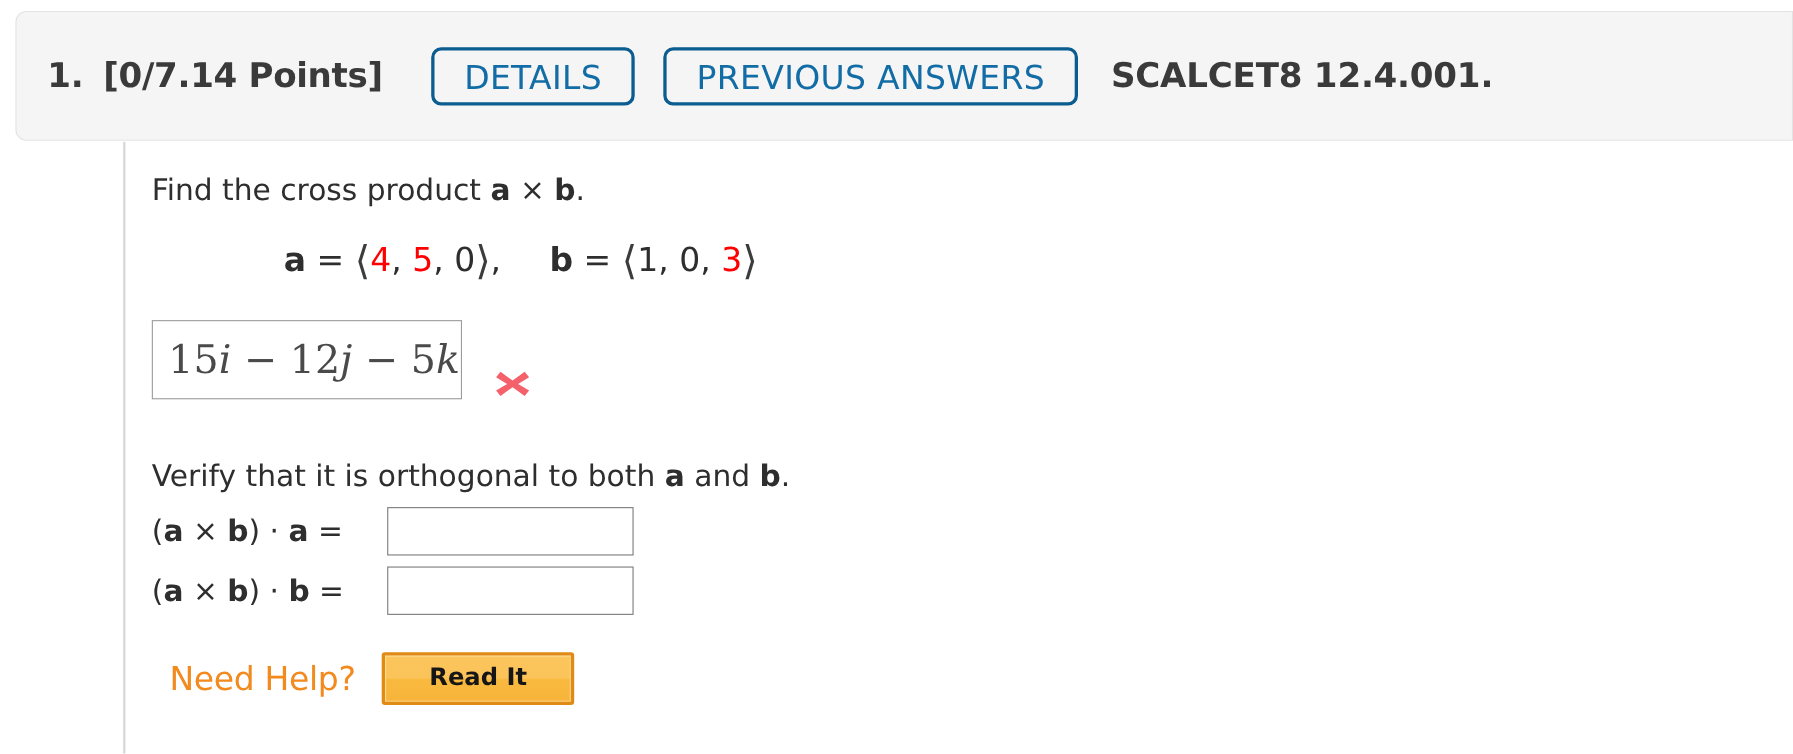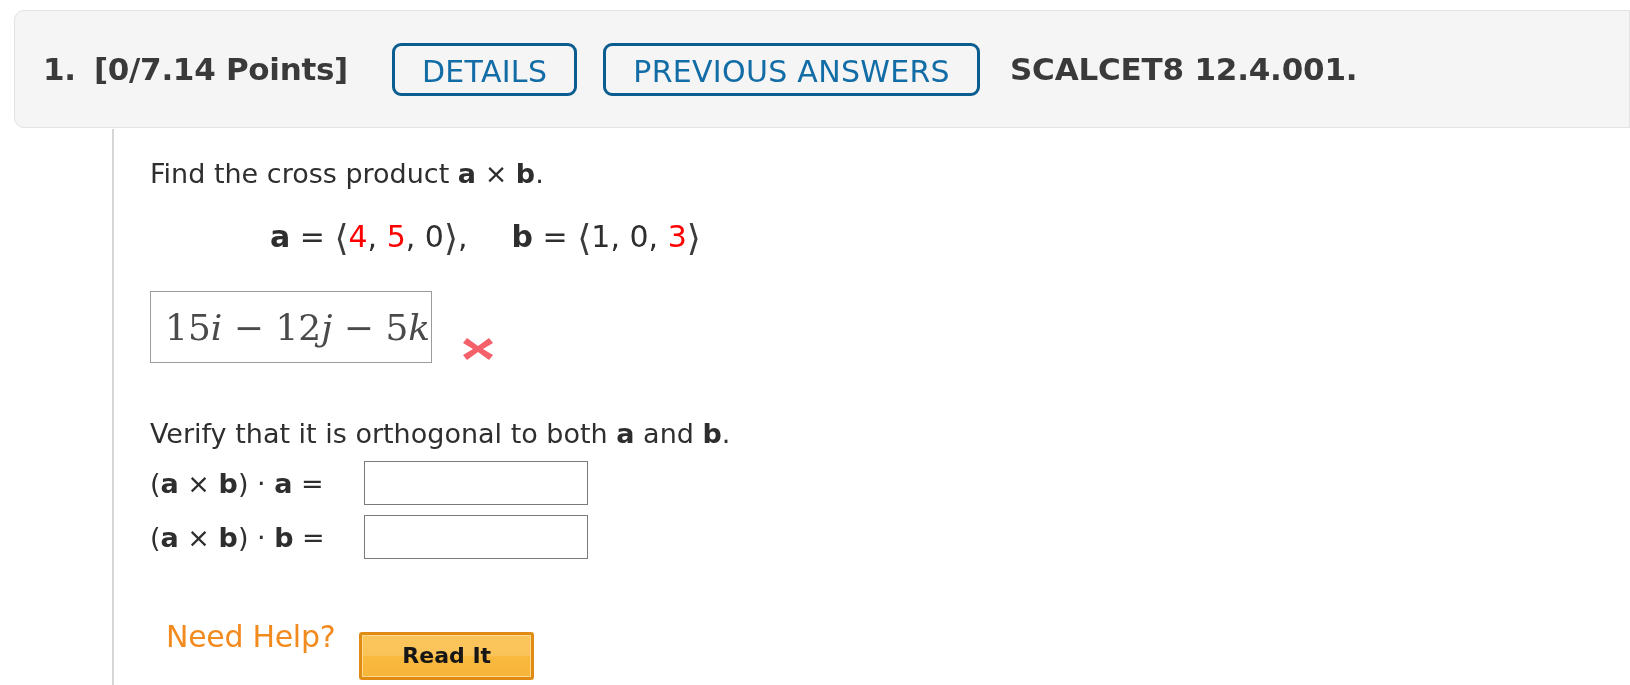--- a/index.html
+++ b/index.html
@@ -76,21 +76,21 @@
 
   
   .qbody {
     position: absolute;
     left: 112px;
     top: 129px;
     width: 1518px;
     height: 556px;
     border-left: 2px solid #d6d6d6;
     box-sizing: border-box;
-    padding-left: 36px;
+    padding-left: 24px;
   }
 
   .prompt {
     font-size: 27px;
     color: #2e2e2e;
     margin-top: 28px;
     line-height: 1.25;
     white-space: nowrap;
   }
   .prompt b { font-weight: bold; }
@@ -205,21 +205,20 @@
     border-radius: 3px;
     padding: 8px 40px 9px 40px;
     font-size: 22px;
     font-weight: bold;
     color: #161616;
     cursor: pointer;
     font-family: "DejaVu Sans", "Liberation Sans", sans-serif;
     box-shadow: inset 0 0 0 1px #fdd98e;
     line-height: 1.15;
     white-space: nowrap;
-    margin-top: 39px;
   }
 </style>
 </head>
 <body>
 
 <div class="qheader">
   <span class="qnum">1.</span>
   <span class="qpoints">[0/7.14 Points]</span>
   <button class="hbtn">DETAILS</button>
   <button class="hbtn">PREVIOUS ANSWERS</button>

